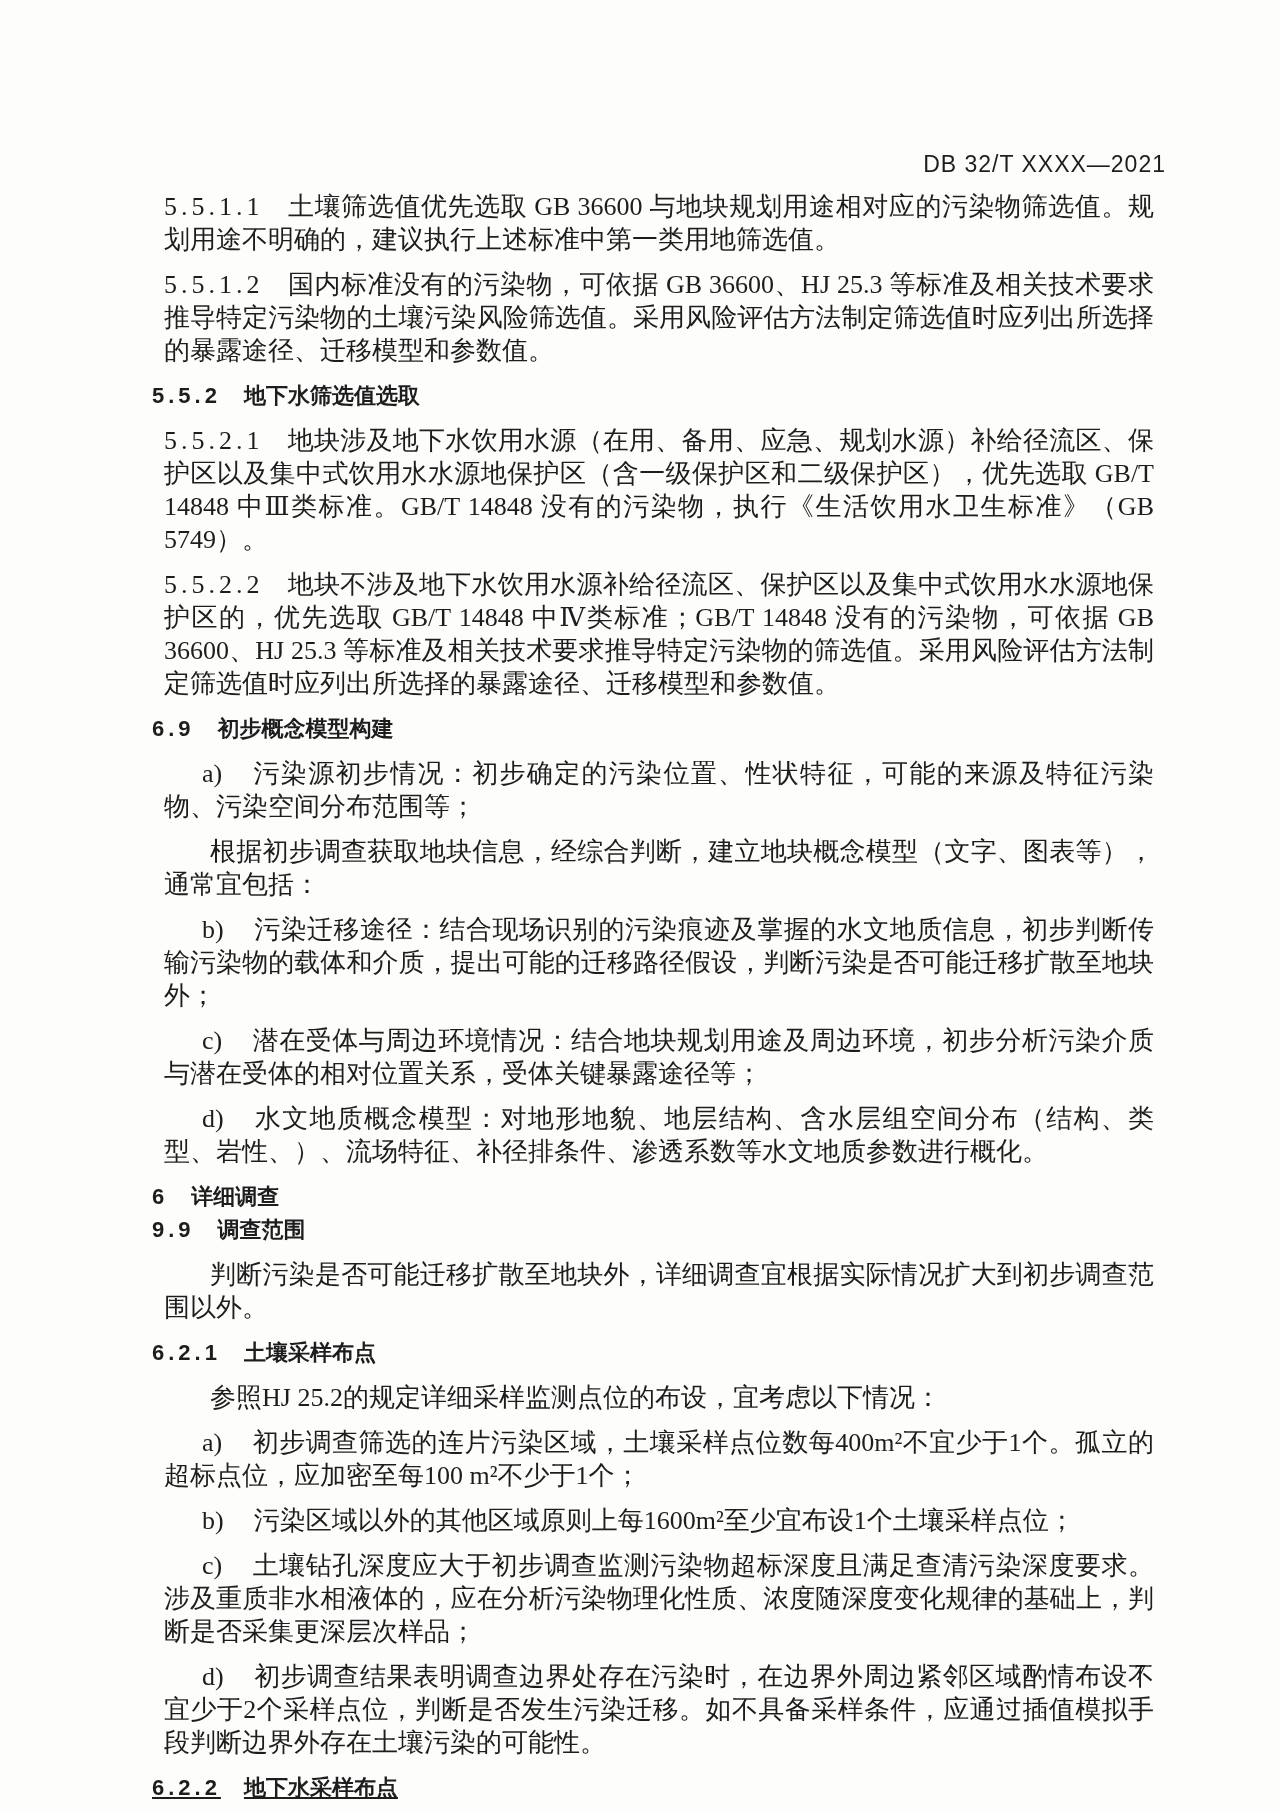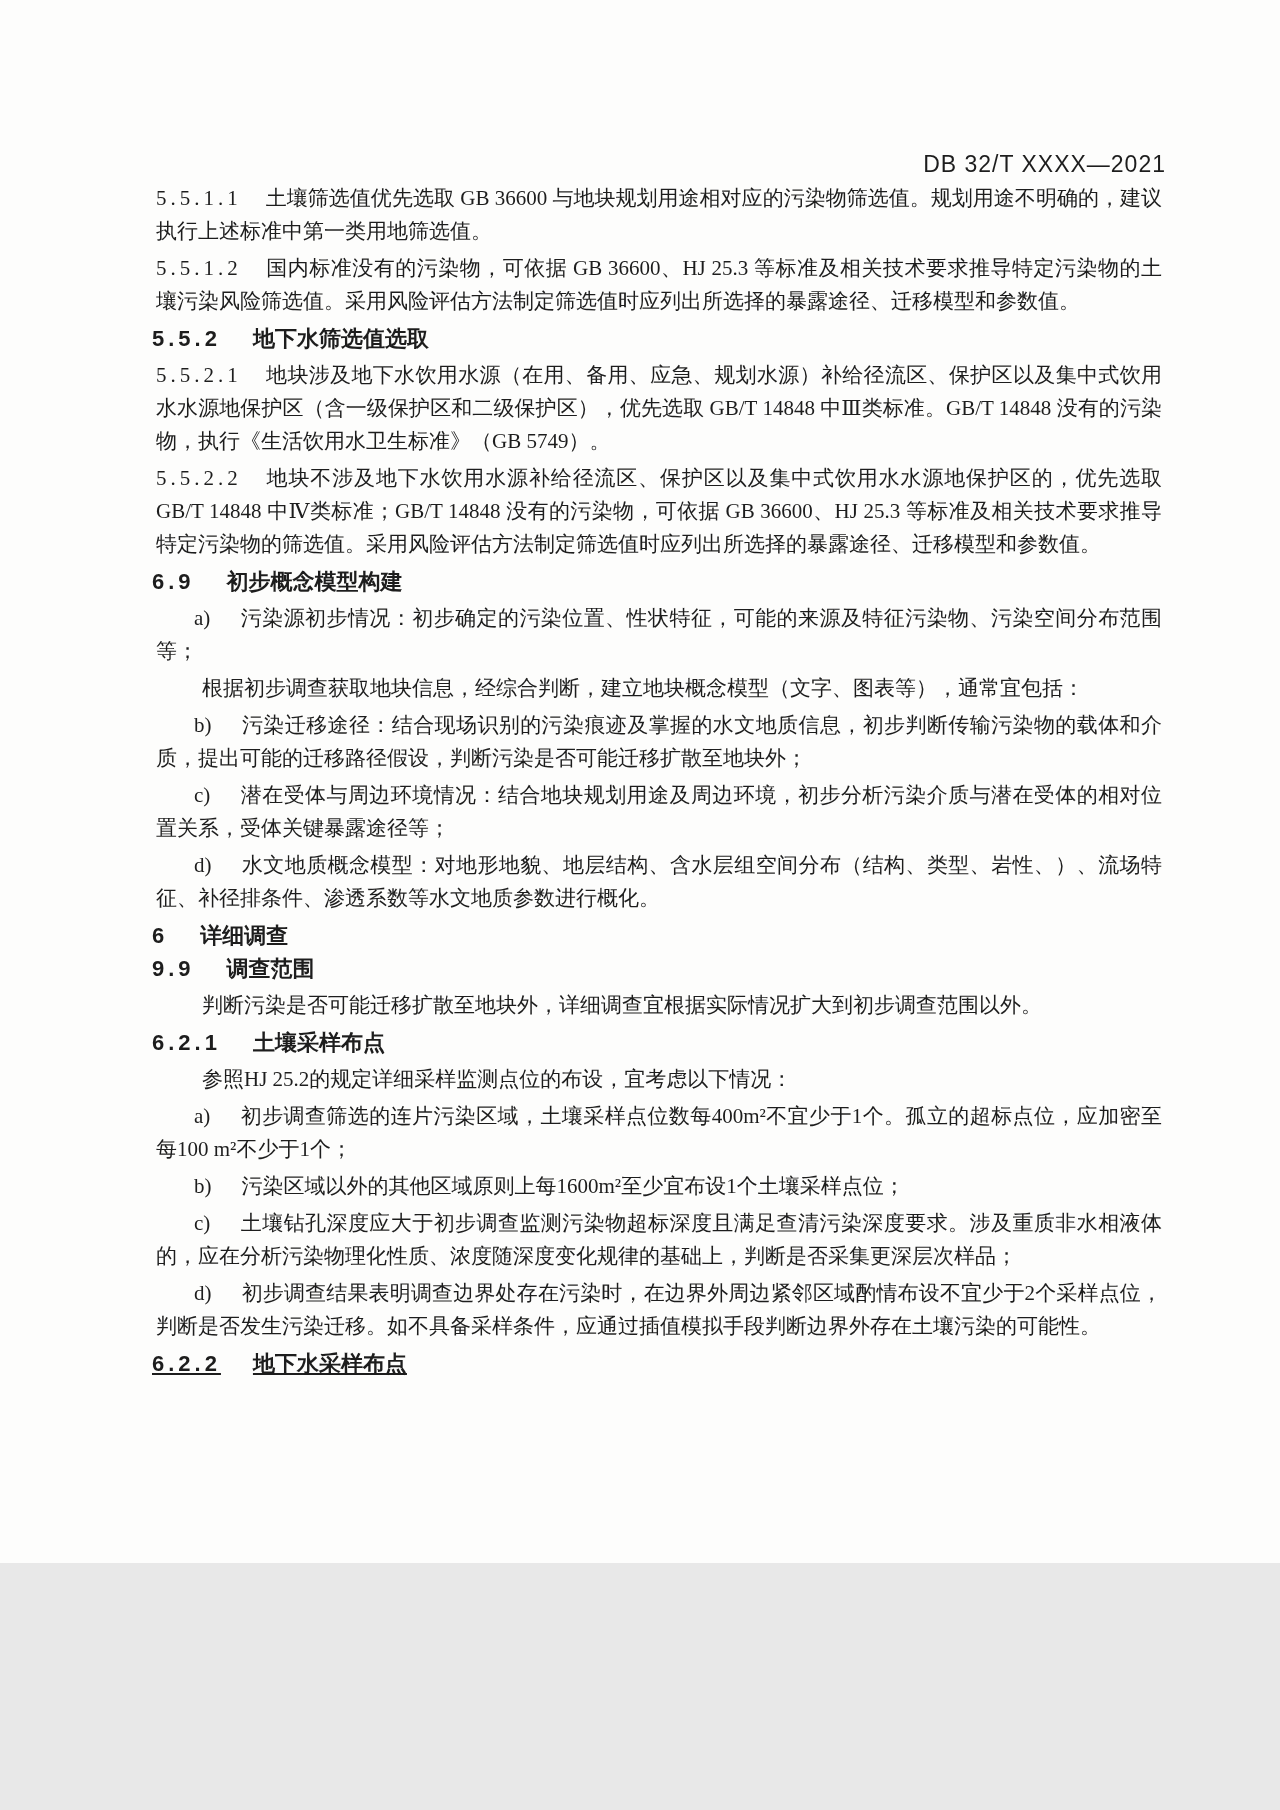--- a/index.html
+++ b/index.html
@@ -3,21 +3,21 @@
 <meta charset="utf-8">
 <style>
   html, body {
     margin: 0;
     padding: 0;
     background: #e8e8e8;
   }
   .page {
     position: relative;
     width: 1280px;
-    height: 1563px;
+    height: 1810px;
     background: #fdfdfc;
     overflow: hidden;
     font-family: "Liberation Serif", "DejaVu Serif", serif;
     color: #1d1d1d;
   }
   .content {
     position: absolute;
     left: 152px;
     right: 114px;
     top: 0;
@@ -25,22 +25,22 @@
   .header-row {
     margin-top: 150px;
     line-height: 28px;
     text-align: right;
     font-family: "Liberation Sans", "DejaVu Sans", sans-serif;
     font-size: 23px;
     letter-spacing: 1px;
     font-weight: 500;
   }
   p.body {
-    margin: 4px;
-    font-size: 21px;
+    margin: 12px;
+    font-size: 26px;
     line-height: 33px;
     text-align: justify;
     text-justify: inter-character;
   }
   .clause-num {
     letter-spacing: 4px;
     margin-right: 24px;
     white-space: nowrap;
   }
   .indent { text-indent: 46px; }
@@ -51,21 +51,21 @@
   }
   h3.hd {
     margin: 0;
     font-family: "Liberation Sans", "DejaVu Sans", sans-serif;
     font-weight: 700;
     font-size: 22px;
     line-height: 33px;
   }
   .hnum {
     letter-spacing: 4px;
-    margin-right: 32px;
+    margin-right: 23px;
     white-space: nowrap;
   }
   
   .m-p1   { margin-top: 18px; }
   .m-h552 { margin-top: 18px; margin-bottom: 14px; }
   .m-5522 { margin-top: 3px; }
   .m-h56  { margin-top: 19px; margin-bottom: 12px; }
   .m-a1   { margin-top: 2px; }
   .m-h6   { margin-top: 39px; }
   .m-h61  { margin-top: 37px; }

